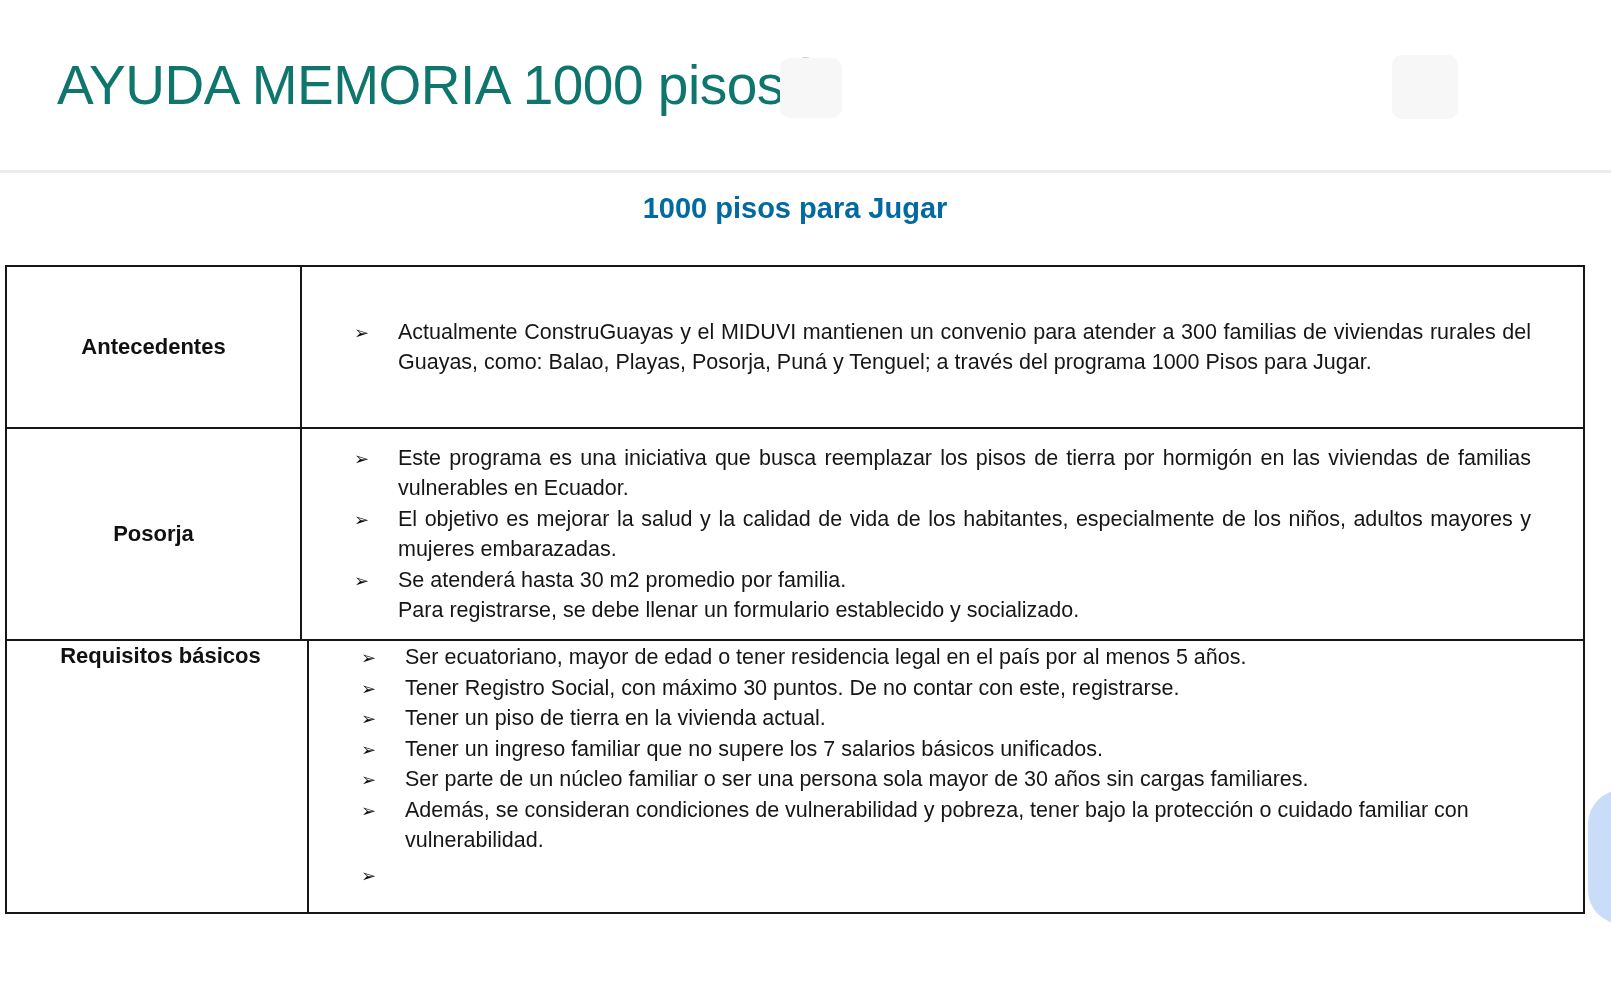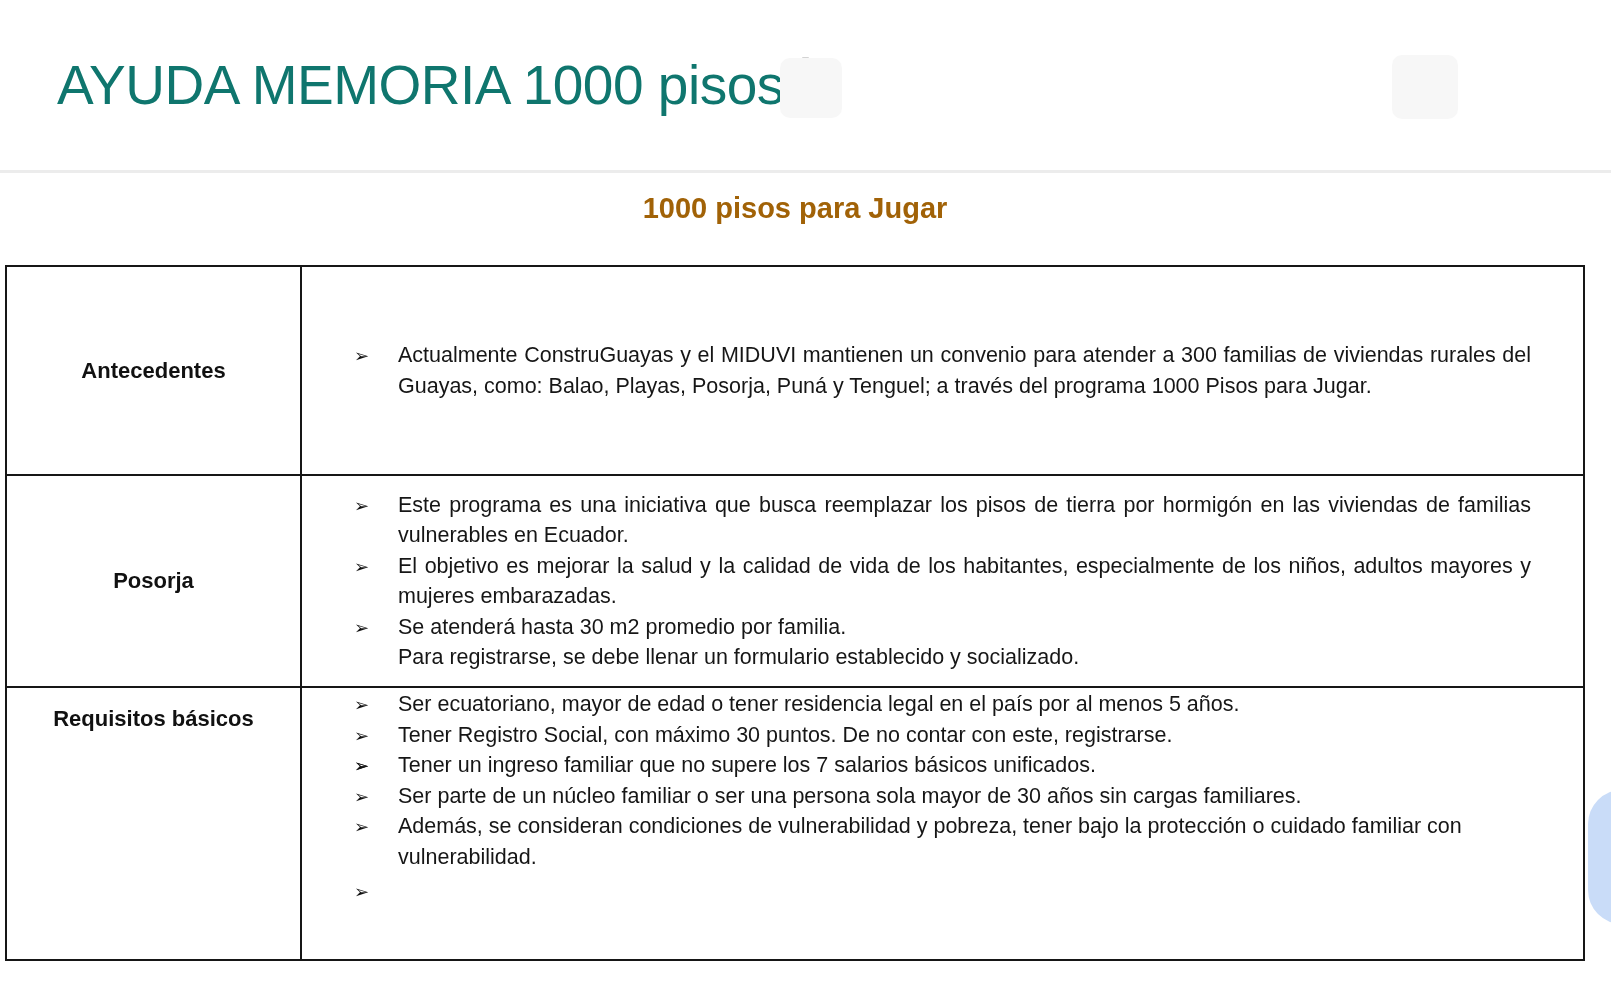--- a/index.html
+++ b/index.html
@@ -32,45 +32,45 @@
 
   .header-divider {
     position:absolute; left:0; top:170px;
     width:1611px; height:3px; background:#ececec;
   }
 
   
   .section-heading {
     position:absolute; left:5px; top:192px; width:1580px;
     text-align:center;
-    font-size:29px; font-weight:bold; color:#a16207;
+    font-size:29px; font-weight:bold; color:#0369a1;
   }
 
   
   .doc-table {
     position:absolute; left:5px; top:265px; width:1580px;
     border:2px solid #161616;
     box-sizing:border-box;
     background:#fff;
   }
   .trow { display:flex; box-sizing:border-box; }
   .trow + .trow { border-top:2px solid #161616; }
-  .r1 { height:207px; }
+  .r1 { height:160px; }
   .r2 { height:212px; }
   .r3 { height:273px; }
 
   .label-cell {
     flex:0 0 295px; width:295px;
     border-right:2px solid #161616;
     display:flex; justify-content:center; align-items:center;
     font-weight:bold; font-size:22px; color:#111;
     box-sizing:border-box;
     text-align:center;
   }
-  .r3 .label-cell { align-items:flex-start; padding-top:18px; }
+  .r3 .label-cell { align-items:flex-start; padding-top:2px;margin-left:7px; }
 
   .content-cell {
     flex:1;
     box-sizing:border-box;
     padding:8px 52px 8px 50px;
     display:flex; flex-direction:column; justify-content:center;
   }
   .r3 .content-cell { justify-content:flex-start; padding-top:1px; }
 
   .item {
@@ -148,20 +148,21 @@
       <div class="item">
         <span class="glyph">➢</span>
         <span>Ser ecuatoriano, mayor de edad o tener residencia legal en el país por al menos 5 años.</span>
       </div>
       <div class="item">
         <span class="glyph">➢</span>
         <span>Tener Registro Social, con máximo 30 puntos. De no contar con este, registrarse.</span>
       </div>
       <div class="item">
         <span class="glyph">➢</span>
+        <span>Tener un piso de tierra en la vivienda actual.</span>
       </div>
       <div class="item">
         <span class="glyph">➢</span>
         <span>Tener un ingreso familiar que no supere los 7 salarios básicos unificados.</span>
       </div>
       <div class="item">
         <span class="glyph">➢</span>
         <span>Ser parte de un núcleo familiar o ser una persona sola mayor de 30 años sin cargas familiares.</span>
       </div>
       <div class="item">

